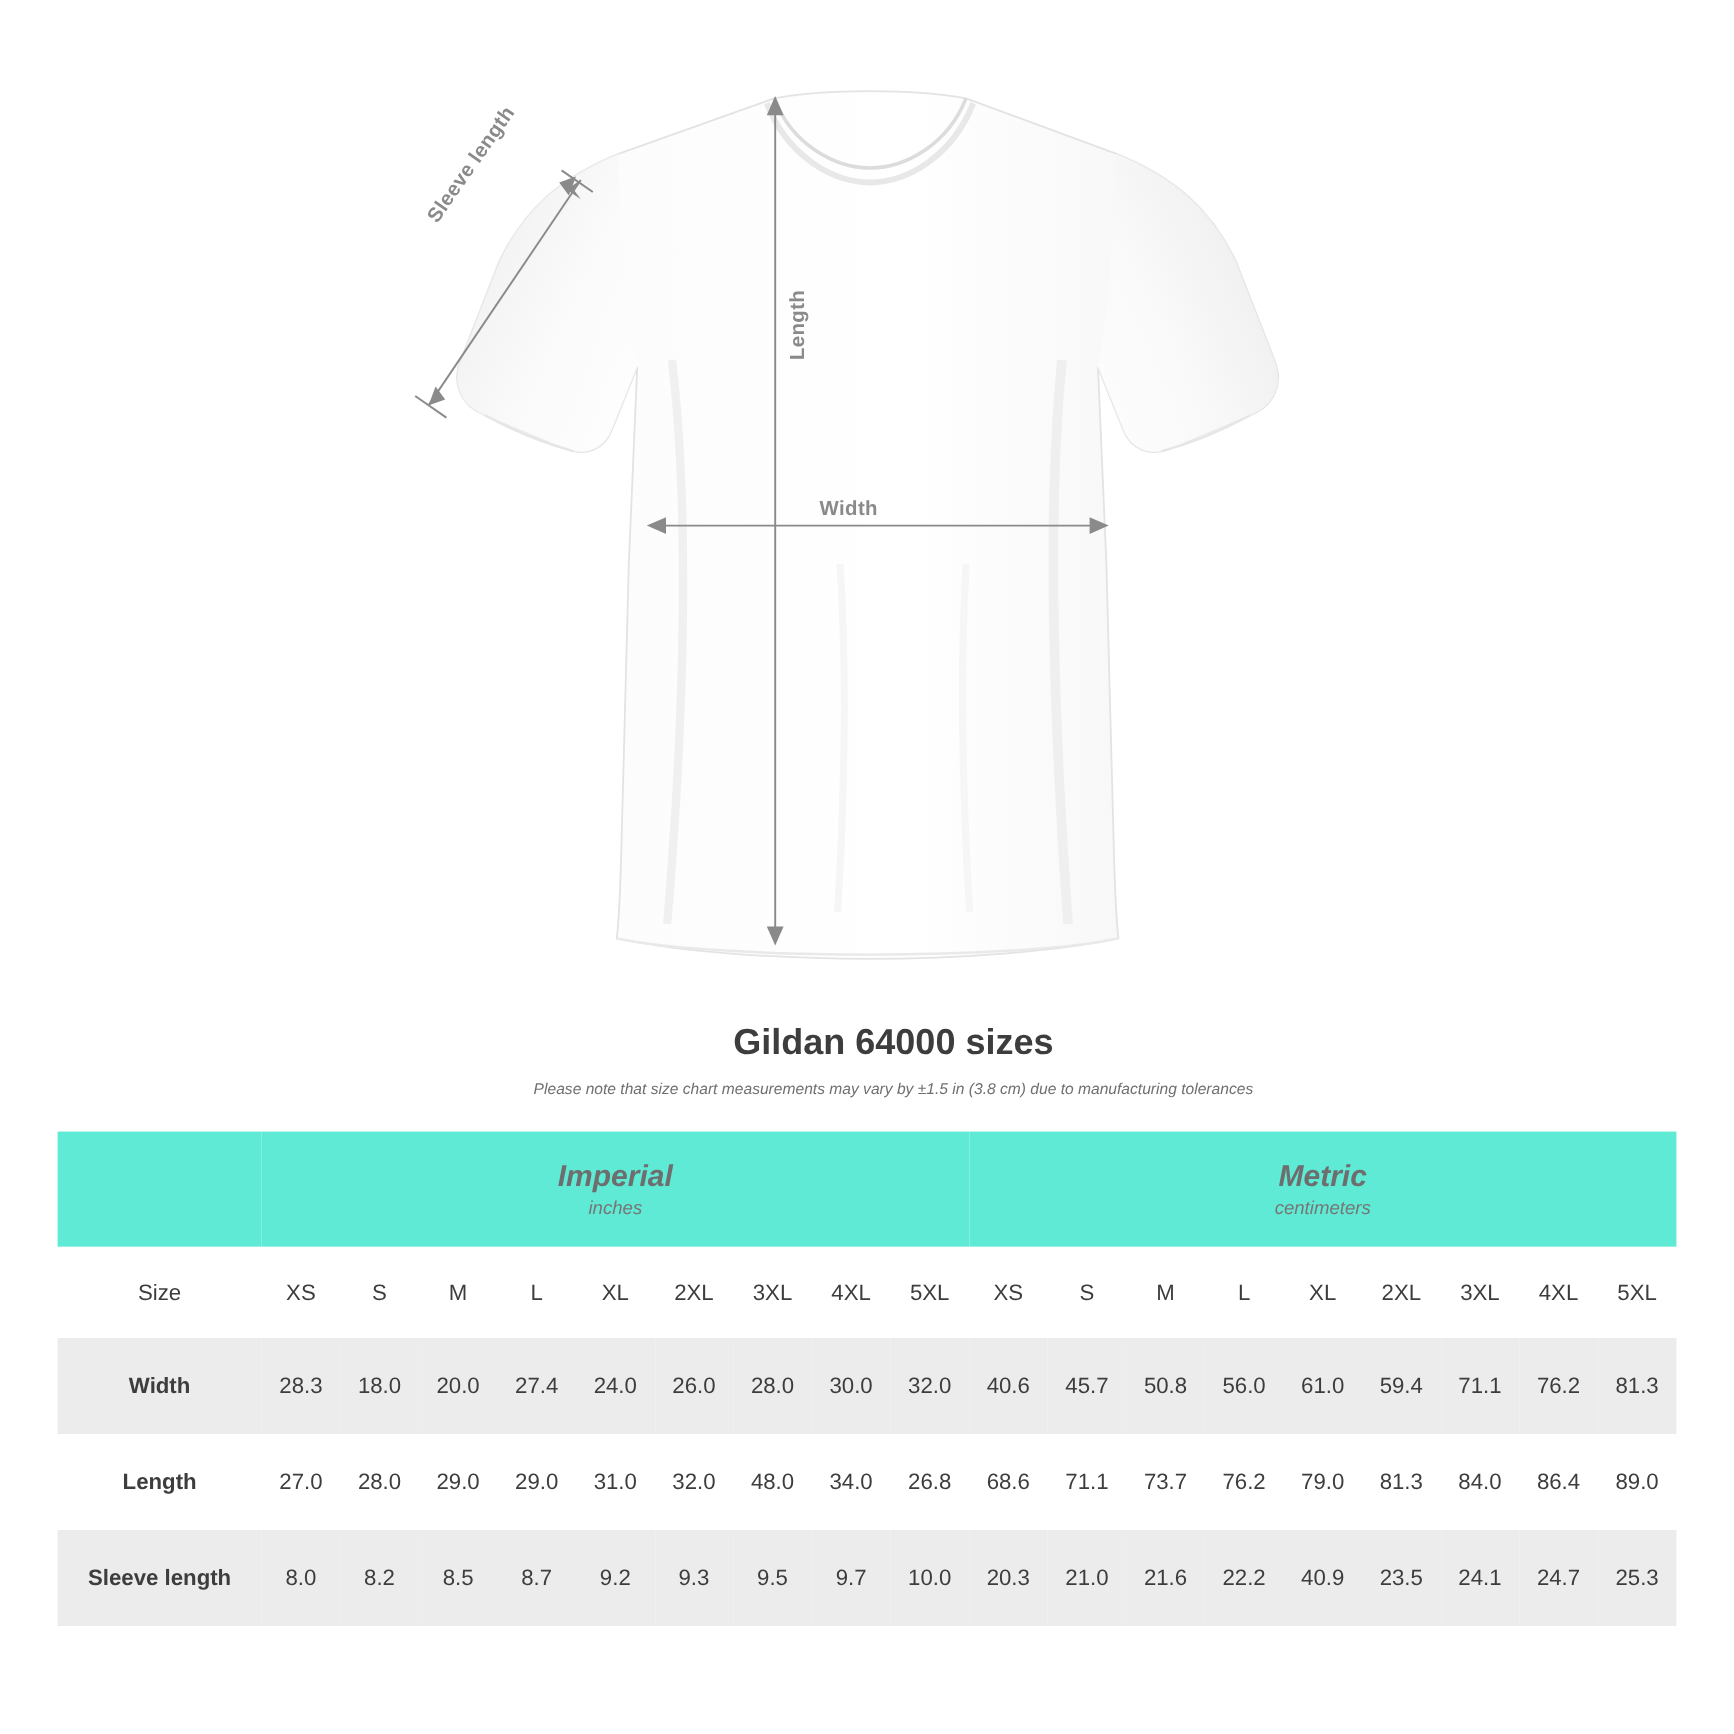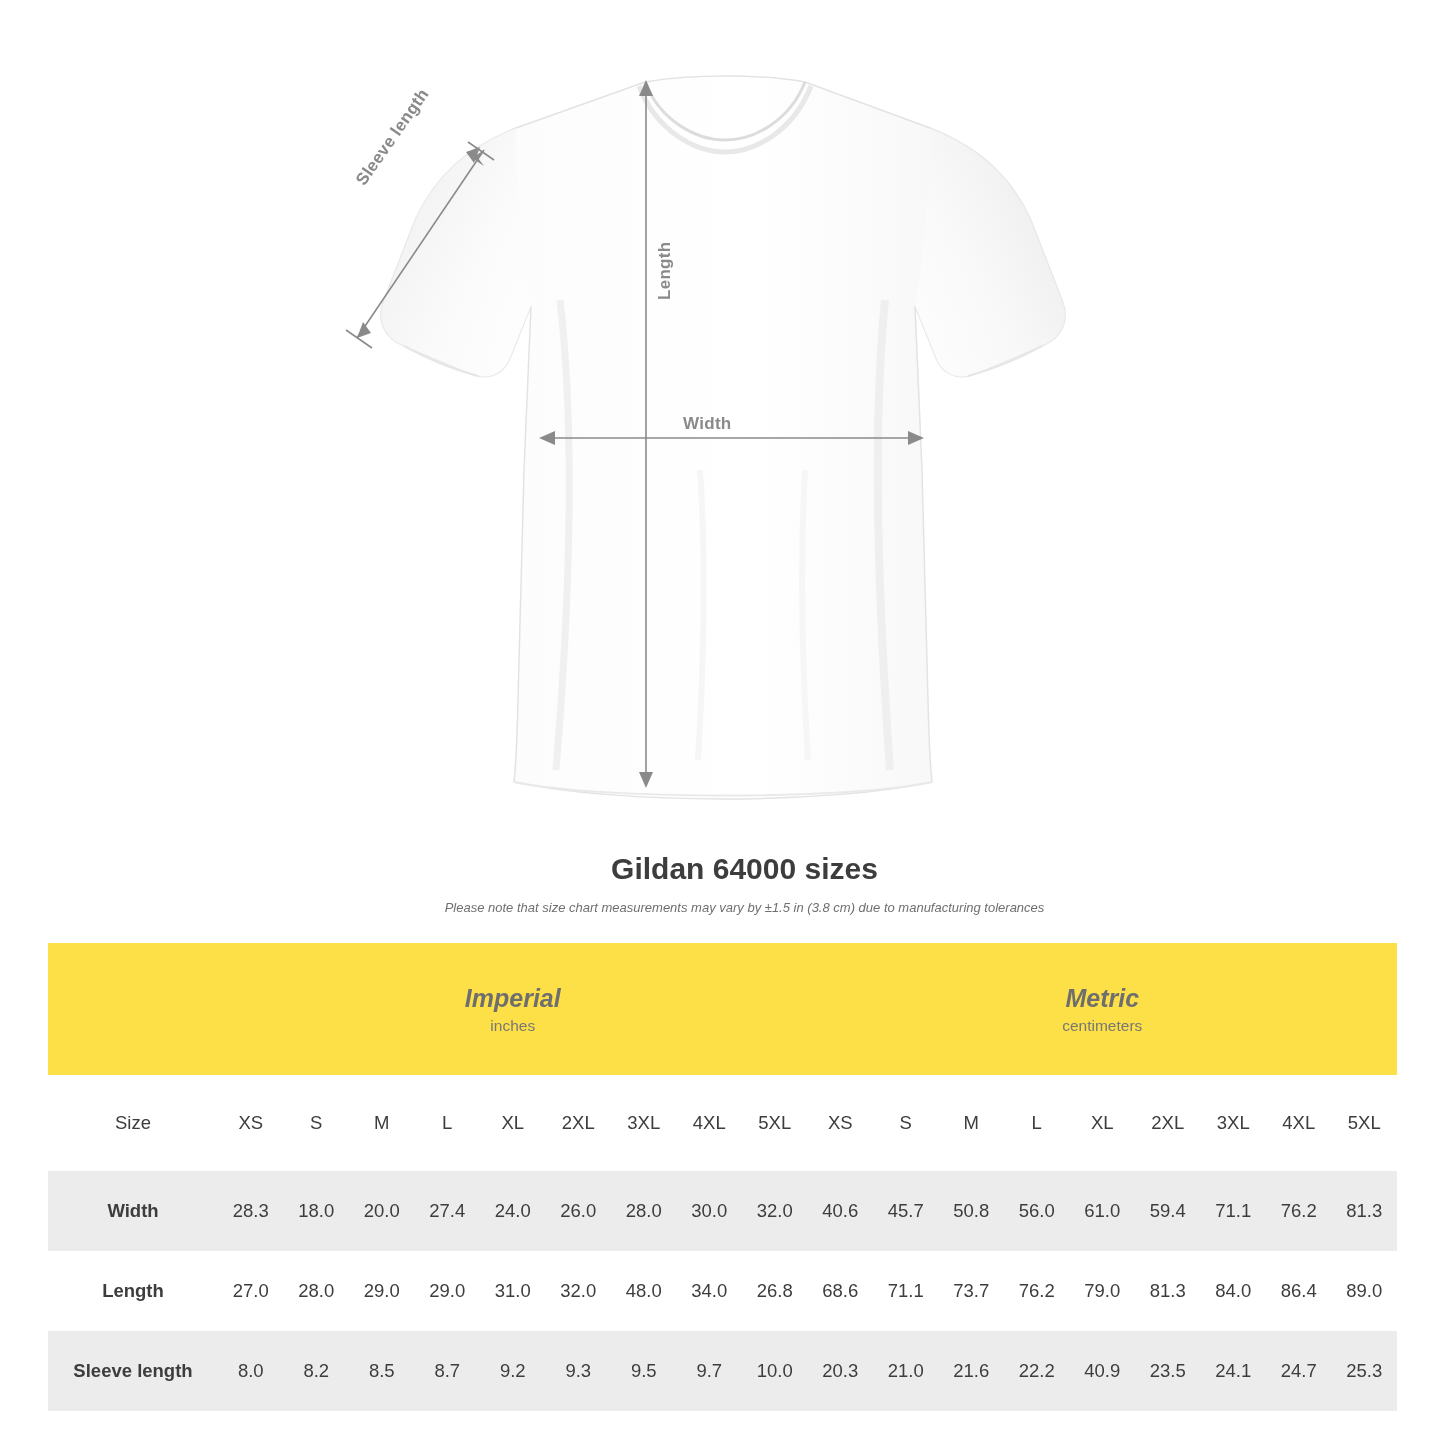--- a/index.html
+++ b/index.html
@@ -78,38 +78,39 @@
     border-collapse: collapse;
     width: 1349px;
     table-layout: fixed;
   }
   table.size-table td, table.size-table th {
     text-align: center;
     vertical-align: middle;
     font-weight: normal;
   }
   .unit-head {
-    height: 132px;
-    background: #fde047;
+    height: 96px;
+    background: #5eead4;
     color: #6e6e6e;
   }
   .unit-name {
     font-size: 25px;
     font-style: italic;
     font-weight: bold;
     color: #6e6e6e;
     line-height: 1.25;
   }
   .unit-sub {
     font-size: 15.5px;
+    font-style: italic;
     color: #777777;
     margin-top: 3px;
   }
   .row-head {
-    height: 96px;
+    height: 76px;
     background: #ffffff;
   }
   .row-head td {
     font-size: 18.5px;
     font-weight: bold;
     color: #3d3d3d;
   }
   .row-head td.size-cell {
     font-size: 18.5px;
   }

